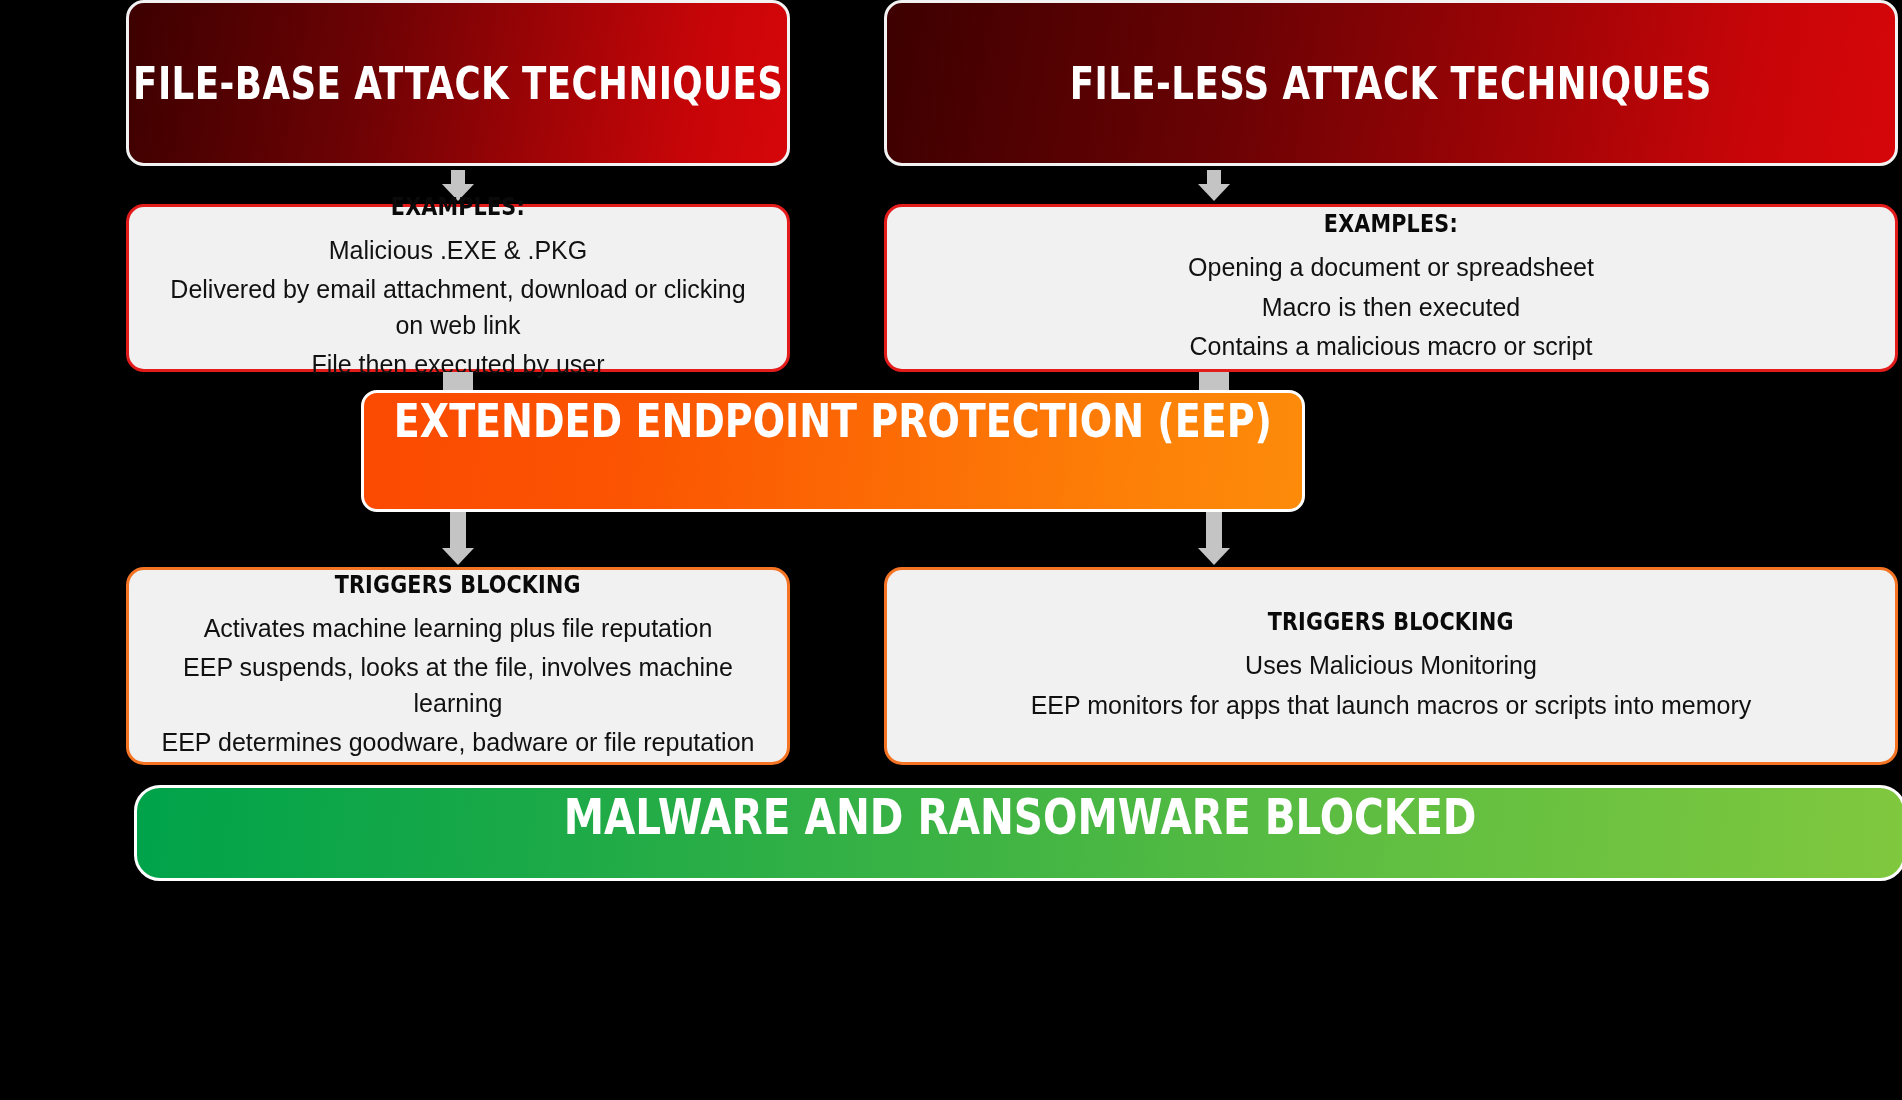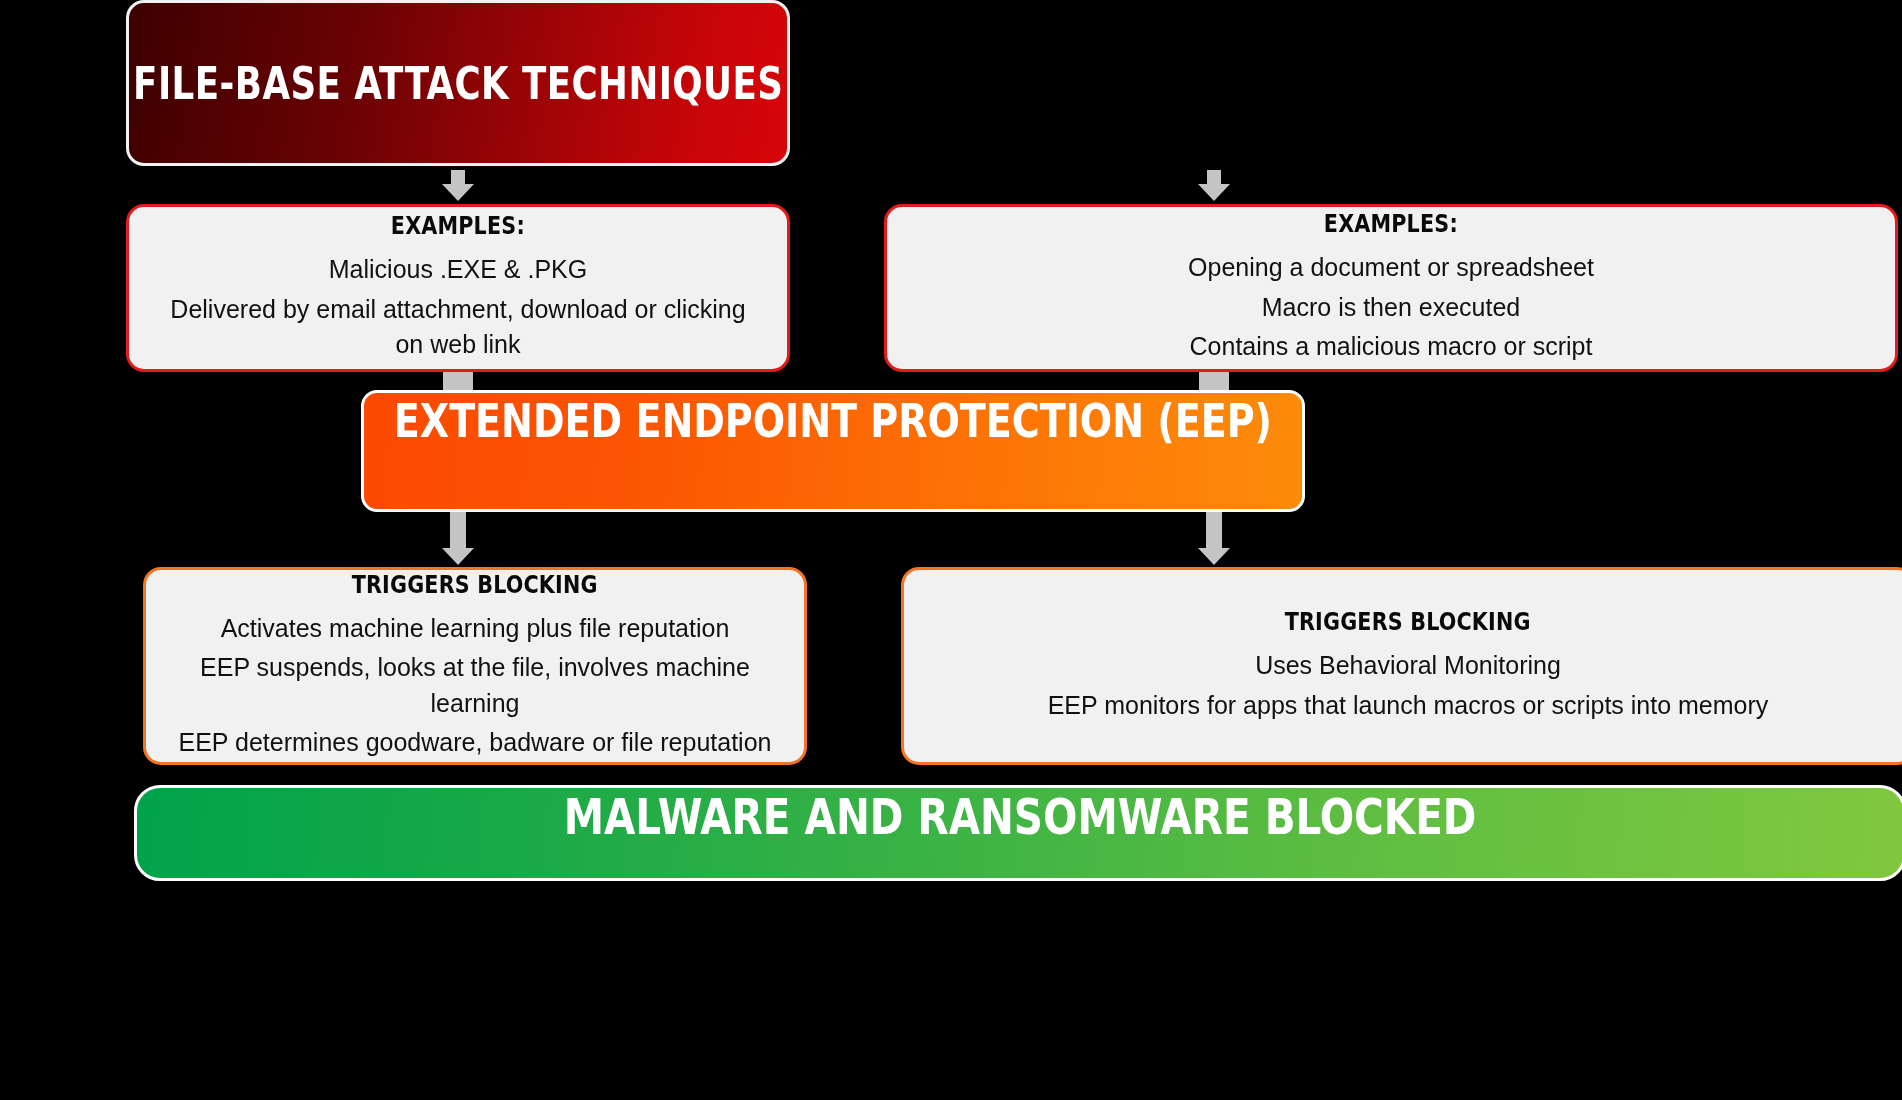--- a/index.html
+++ b/index.html
@@ -56,21 +56,20 @@
     background: #f1f1f1;
     padding: 14px 26px;
   }
   .content-box.red-edge {
     border: 3px solid #e31b1b;
     border-radius: 18px;
   }
   .content-box.orange-edge {
     border: 3px solid #f47424;
     border-radius: 18px;
-    margin-left: 17px;
   }
   .box-heading {
     font-family: "Liberation Sans Narrow", "DejaVu Sans Condensed", "Liberation Sans", sans-serif;
     font-weight: bold;
     font-size: 25px;
     color: #0a0a0a;
     letter-spacing: 0.2px;
     transform: scaleX(0.92);
     margin-bottom: 10px;
   }
@@ -137,35 +136,39 @@
 </style>
 </head>
 <body>
 
 <div id="diagram">
 
   <div class="node header-box" style="left:126px; top:0px; width:664px; height:166px;">
     <div class="header-title">FILE-BASE ATTACK TECHNIQUES</div>
   </div>
 
+  <div class="node header-box" style="left:884px; top:0px; width:1014px; height:166px;">
+    <div class="header-title">FILE-LESS ATTACK TECHNIQUES</div>
+  </div>
 
   <div class="arrow-wrap" style="left:442px; top:170px; width:32px;">
     <div class="arrow-shaft" style="width:14px; height:14px;"></div>
     <div class="arrow-head"></div>
   </div>
 
   <div class="arrow-wrap" style="left:1198px; top:170px; width:32px;">
     <div class="arrow-shaft" style="width:14px; height:14px;"></div>
     <div class="arrow-head"></div>
   </div>
 
   <div class="node content-box red-edge" style="left:126px; top:204px; width:664px; height:168px;">
     <div class="box-heading">EXAMPLES:</div>
     <div class="box-line">Malicious .EXE &amp; .PKG</div>
     <div class="box-line">Delivered by email attachment, download or clicking on web link</div>
+    <div class="box-line">File then executed by user</div>
   </div>
 
   <div class="node content-box red-edge" style="left:884px; top:204px; width:1014px; height:168px;">
     <div class="box-heading">EXAMPLES:</div>
     <div class="box-line">Opening a document or spreadsheet</div>
     <div class="box-line">Macro is then executed</div>
     <div class="box-line">Contains a malicious macro or script</div>
   </div>
 
   <div class="arrow" style="left:443px; top:372px; width:30px; height:26px;"></div>
@@ -187,21 +190,21 @@
 
   <div class="node content-box orange-edge" style="left:126px; top:567px; width:664px; height:198px;">
     <div class="box-heading">TRIGGERS BLOCKING</div>
     <div class="box-line">Activates machine learning plus file reputation</div>
     <div class="box-line">EEP suspends, looks at the file, involves machine learning</div>
     <div class="box-line">EEP determines goodware, badware or file reputation</div>
   </div>
 
   <div class="node content-box orange-edge" style="left:884px; top:567px; width:1014px; height:198px;">
     <div class="box-heading">TRIGGERS BLOCKING</div>
-    <div class="box-line">Uses Behavioral Monitoring</div>
+    <div class="box-line">Uses Malicious Monitoring</div>
     <div class="box-line">EEP monitors for apps that launch macros or scripts into memory</div>
   </div>
 
   <div class="banner green-banner" style="left:126px; top:785px; width:1772px; height:96px;">
     <div class="banner-title">MALWARE AND RANSOMWARE BLOCKED</div>
   </div>
 
 </div>
 
 </body></html>

